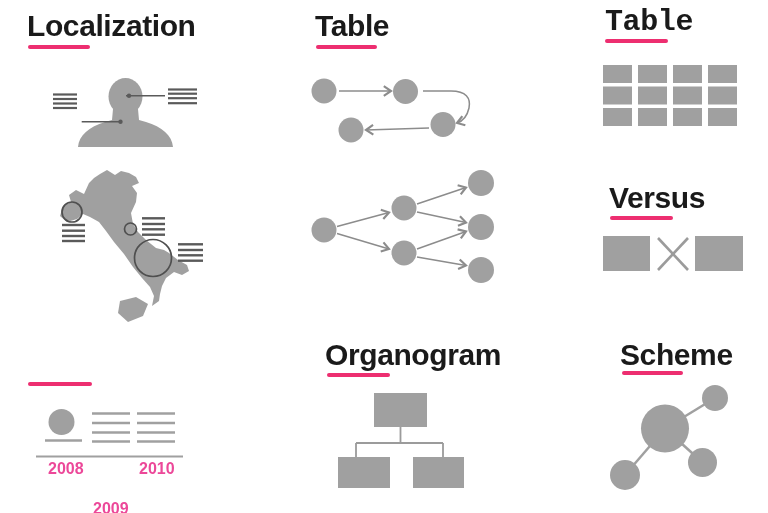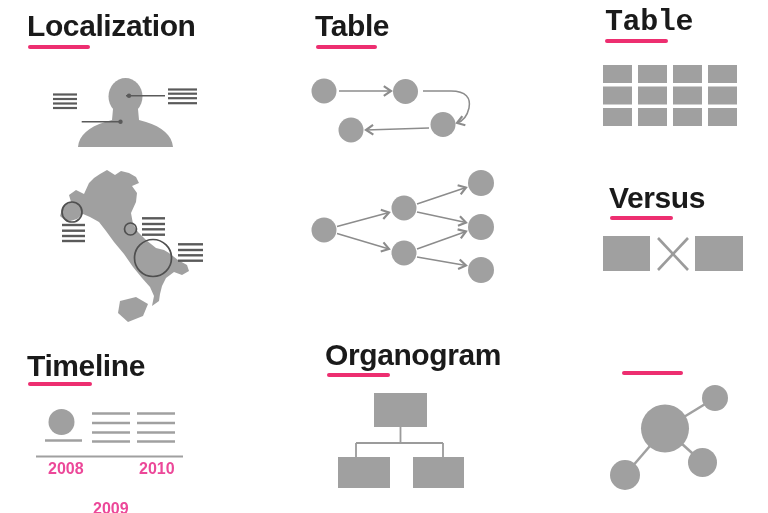--- a/index.html
+++ b/index.html
@@ -152,21 +152,20 @@
 
   <svg class="gfx" style="left:600px;top:233px;" width="148" height="42" viewBox="0 0 148 42">
     <rect x="3" y="3" width="47" height="35" fill="#a0a0a0"></rect>
     <g stroke="#9b9b9b" stroke-width="2.6">
       <line x1="58" y1="5" x2="88" y2="37"></line>
       <line x1="88" y1="5" x2="58" y2="37"></line>
     </g>
     <rect x="95" y="3" width="48" height="35" fill="#a0a0a0"></rect>
   </svg>
 
-  <div class="sec-title" style="left:27px;top:353px;">Timeline</div>
   <div class="underline" style="left:28px;top:382px;width:64px;"></div>
 
   <svg class="gfx" style="left:34px;top:406px;" width="152" height="56" viewBox="0 0 152 56">
     <circle cx="27.5" cy="16" r="13" fill="#a0a0a0"></circle>
     <line x1="11" y1="34.5" x2="48" y2="34.5" stroke="#a0a0a0" stroke-width="2.6"></line>
     <g stroke="#a0a0a0" stroke-width="2.6">
       <line x1="58" y1="7.5" x2="96" y2="7.5"></line>
       <line x1="58" y1="17" x2="96" y2="17"></line>
       <line x1="58" y1="26.5" x2="96" y2="26.5"></line>
       <line x1="58" y1="35.5" x2="96" y2="35.5"></line>
@@ -186,20 +185,21 @@
   <div class="sec-title" style="left:325px;top:342px;">Organogram</div>
   <div class="underline" style="left:327px;top:373px;width:63px;"></div>
 
   <svg class="gfx" style="left:330px;top:390px;" width="145" height="102" viewBox="0 0 145 102">
     <path fill="none" stroke="#9b9b9b" stroke-width="1.8" d="M 70.5 37 L 70.5 53 M 26 53 L 113 53 M 26 53 L 26 67 M 113 53 L 113 67"></path>
     <rect x="44" y="3" width="53" height="34" fill="#a0a0a0"></rect>
     <rect x="8" y="67" width="52" height="31" fill="#a0a0a0"></rect>
     <rect x="83" y="67" width="51" height="31" fill="#a0a0a0"></rect>
   </svg>
 
+  <div class="sec-title" style="left:620px;top:342px;">Scheme</div>
   <div class="underline" style="left:622px;top:371px;width:61px;"></div>
 
   <svg class="gfx" style="left:598px;top:380px;" width="150" height="128" viewBox="0 0 150 128">
     <g stroke="#a0a0a0" stroke-width="2.5">
       <line x1="67" y1="48.5" x2="117" y2="18"></line>
       <line x1="67" y1="48.5" x2="104.5" y2="82.5"></line>
       <line x1="67" y1="48.5" x2="27" y2="95"></line>
     </g>
     <circle cx="67" cy="48.5" r="24" fill="#a0a0a0"></circle>
     <circle cx="117" cy="18" r="13" fill="#a0a0a0"></circle>

